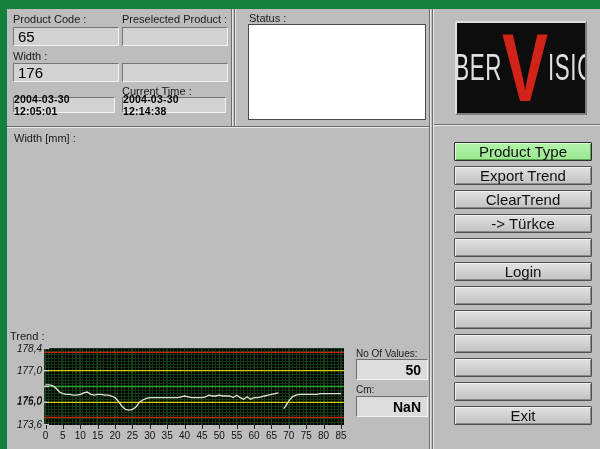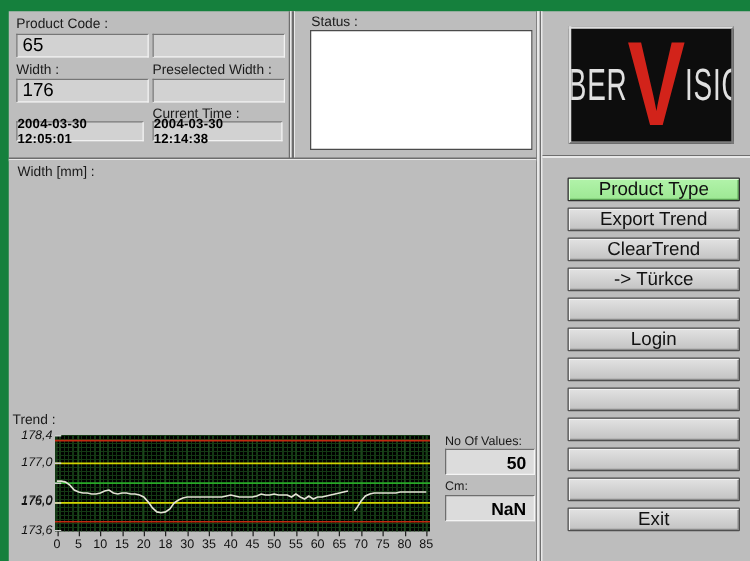--- a/index.html
+++ b/index.html
@@ -43,25 +43,25 @@
   .btn.active{background:linear-gradient(180deg,#b2f3aa,#9ce893);box-shadow:inset 1px 1px 0 #ddffd6,inset -1px -1px 0 #5ba255;border-color:#2f2f2f;}
 </style>
 </head>
 <body>
 
 <div id="app">
   <div class="main-bg"></div>
 
   <div class="lbl" style="left:13px;top:13px;">Product Code :</div>
   <div class="field" style="left:13px;top:27px;width:100px;height:17px;">65</div>
+  <div class="lbl" style="left:122px;top:13px;">Preselected Product :</div>
   <div class="field" style="left:122px;top:27px;width:100px;height:17px;"></div>
 
   <div class="lbl" style="left:13px;top:50px;">Width :</div>
   <div class="field" style="left:13px;top:63px;width:100px;height:17px;">176</div>
-  <div class="lbl" style="left:122px;top:50px;">Preselected Width :</div>
   <div class="field" style="left:122px;top:63px;width:100px;height:17px;"></div>
 
   <div class="field datefield" style="left:13px;top:97px;width:100px;height:14px;">2004-03-30 12:05:01</div>
   <div class="lbl" style="left:122px;top:85px;">Current Time :</div>
   <div class="field datefield" style="left:122px;top:97px;width:102px;height:14px;">2004-03-30 12:14:38</div>
 
   <div class="vdiv" style="left:231px;top:9px;height:119px;"></div>
   <div class="vdiv" style="left:429px;top:9px;height:440px;"></div>
   <div class="hdiv" style="left:7px;top:126px;width:422px;"></div>
   <div class="hdiv" style="left:434px;top:124px;width:166px;"></div>
@@ -124,21 +124,21 @@
       <span class="xlab" style="left: 45.5px;">0</span>
       <span class="xtick" style="left: 62.8824px;"></span>
       <span class="xlab" style="left: 62.8824px;">5</span>
       <span class="xtick" style="left: 80.2647px;"></span>
       <span class="xlab" style="left: 80.2647px;">10</span>
       <span class="xtick" style="left: 97.6471px;"></span>
       <span class="xlab" style="left: 97.6471px;">15</span>
       <span class="xtick" style="left: 115.029px;"></span>
       <span class="xlab" style="left: 115.029px;">20</span>
       <span class="xtick" style="left: 132.412px;"></span>
-      <span class="xlab" style="left: 132.412px;">18</span>
+      <span class="xlab" style="left: 132.412px;">25</span>
       <span class="xtick" style="left: 149.794px;"></span>
       <span class="xlab" style="left: 149.794px;">30</span>
       <span class="xtick" style="left: 167.176px;"></span>
       <span class="xlab" style="left: 167.176px;">35</span>
       <span class="xtick" style="left: 184.559px;"></span>
       <span class="xlab" style="left: 184.559px;">40</span>
       <span class="xtick" style="left: 201.941px;"></span>
       <span class="xlab" style="left: 201.941px;">45</span>
       <span class="xtick" style="left: 219.324px;"></span>
       <span class="xlab" style="left: 219.324px;">50</span>

